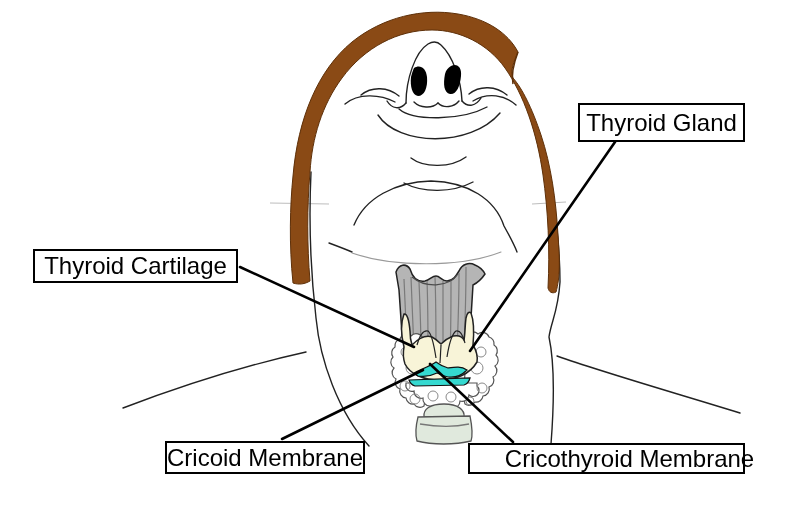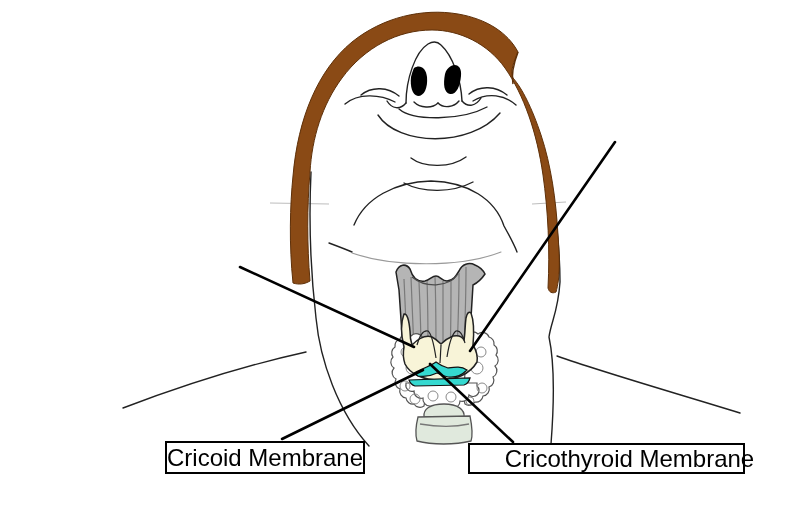--- a/index.html
+++ b/index.html
@@ -120,21 +120,27 @@
     </g>
 
     <g stroke="#000" stroke-width="2.6" stroke-linecap="round">
       <line x1="615" y1="142" x2="470" y2="351"></line>
       <line x1="240" y1="267" x2="414" y2="347"></line>
       <line x1="282" y1="439" x2="423" y2="370"></line>
       <line x1="513" y1="442" x2="430" y2="364"></line>
     </g>
   </svg>
 
+  <div class="label-box" style="left:578px;top:103px;width:167px;height:39px;">
+    <span>Thyroid Gland</span>
+  </div>
 
+  <div class="label-box" style="left:33px;top:249px;width:205px;height:34px;">
+    <span>Thyroid Cartilage</span>
+  </div>
 
   <div class="label-box" style="left:165px;top:441px;width:200px;height:33px;">
     <span>Cricoid Membrane</span>
   </div>
 
   <div class="label-box" style="left:468px;top:443px;width:277px;height:31px;padding-left:46px;">
     <span>Cricothyroid Membrane</span>
   </div>
 
 </div>

